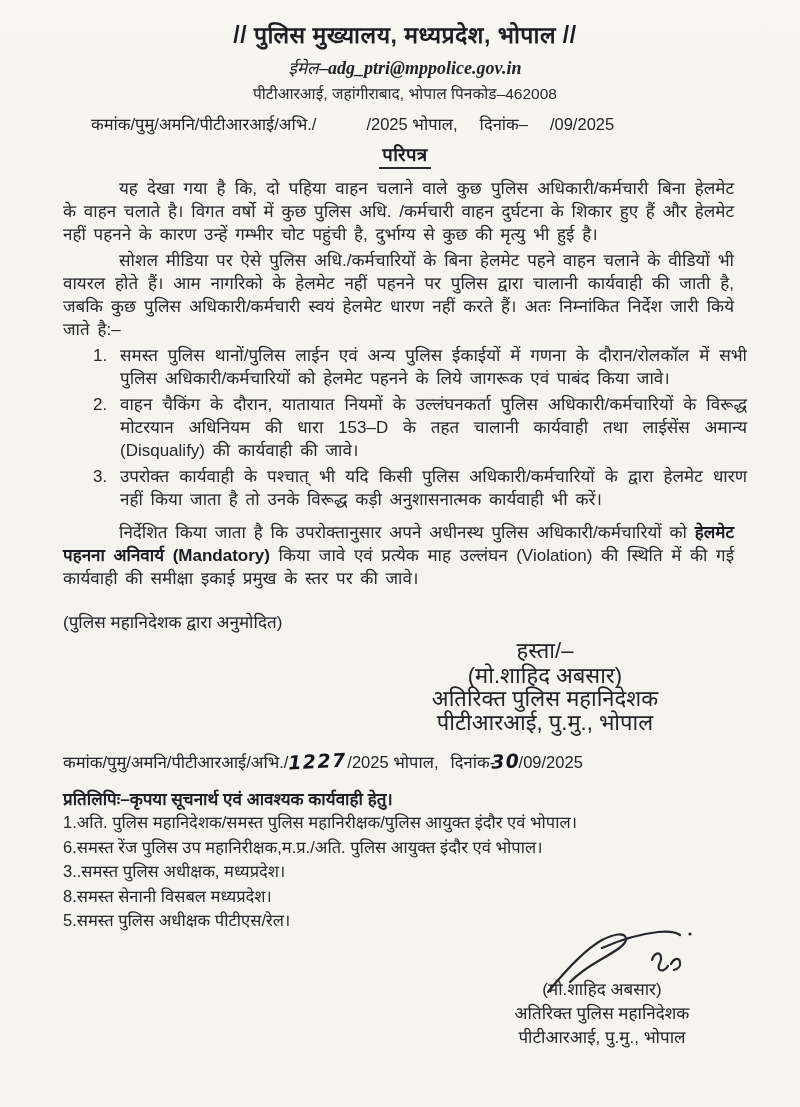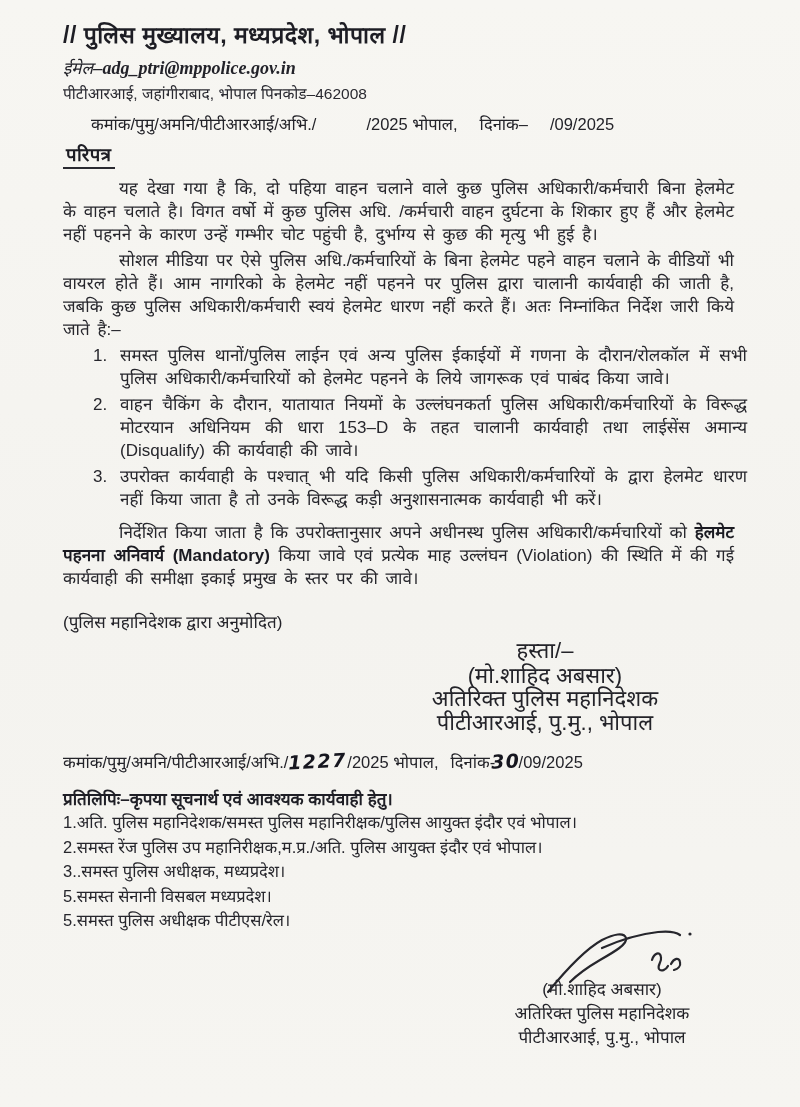--- a/index.html
+++ b/index.html
@@ -12,21 +12,21 @@
   .page{
     position:relative;
     width:800px;height:1107px;
     margin:0 auto;
     background:linear-gradient(180deg,#f7f6f2 0%,#f4f3ef 55%,#f6f5f1 100%);
     color:#26262c;
     overflow:hidden;
     box-sizing:border-box;
     padding:16px 53px 0 63px;
   }
-  .center{text-align:left;}
+  .center{text-align:center;}
   .hq-title{
     font-size:23px;font-weight:bold;color:#1d1d24;
     letter-spacing:.5px;margin:2px 0 6px 0;
   }
   .email-line{font-size:17px;margin-bottom:3px;color:#222229;font-style:italic;}
   .email-addr{font-family:"Liberation Serif","DejaVu Serif",serif;font-weight:bold;font-size:18px;}
   .addr-line{font-size:15.5px;margin-bottom:8px;color:#2a2a31;}
   .ref-line{
     font-size:16.5px;white-space:nowrap;color:#232329;
     margin:4px 0 2px 0;
@@ -127,23 +127,23 @@
     <div>पीटीआरआई, पु.मु., भोपाल</div>
   </div>
 
   <div class="ref-line ref2">
     <span>कमांक/पुमु/अमनि/पीटीआरआई/अभि./</span><span class="hw">1227</span><span>/2025 भोपाल,</span><span class="gap-sm"></span><span>दिनांक-</span><span class="hw day">30</span><span>/09/2025</span>
   </div>
 
   <div class="copy-heading">प्रतिलिपिः–कृपया सूचनार्थ एवं आवश्यक कार्यवाही हेतु।</div>
   <div>
     <div class="copy-item">1.अति. पुलिस महानिदेशक/समस्त पुलिस महानिरीक्षक/पुलिस आयुक्त इंदौर एवं भोपाल।</div>
-    <div class="copy-item">2.समस्त रेंज पुलिस उप महानिरीक्षक,म.प्र./अति. पुलिस आयुक्त इंदौर एवं भोपाल।</div>
+    <div class="copy-item">6.समस्त रेंज पुलिस उप महानिरीक्षक,म.प्र./अति. पुलिस आयुक्त इंदौर एवं भोपाल।</div>
     <div class="copy-item">3..समस्त पुलिस अधीक्षक, मध्यप्रदेश।</div>
-    <div class="copy-item">5.समस्त सेनानी विसबल मध्यप्रदेश।</div>
+    <div class="copy-item">8.समस्त सेनानी विसबल मध्यप्रदेश।</div>
     <div class="copy-item">5.समस्त पुलिस अधीक्षक पीटीएस/रेल।</div>
   </div>
 
   <div class="sig-bottom">
     <svg class="sig-scrawl" viewBox="0 0 170 70" xmlns="http://www.w3.org/2000/svg">
       <g fill="none" stroke="#26262c" stroke-width="2.2" stroke-linecap="round">
         <path d="M8,66 C26,44 44,24 62,14 C74,8 84,6 86,12 C88,18 74,26 60,34 C48,41 38,48 30,56"></path>
         <path d="M62,22 C80,14 100,8 118,6 C128,5 136,6 140,9"></path>
         <path d="M112,34 c2,-7 8,-9 9,-3 c1,5 -4,8 -2,12 c2,3 7,1 9,-3"></path>
         <path d="M131,38 c3,-6 8,-7 9,-2 c1,4 -2,7 -6,8"></path>

